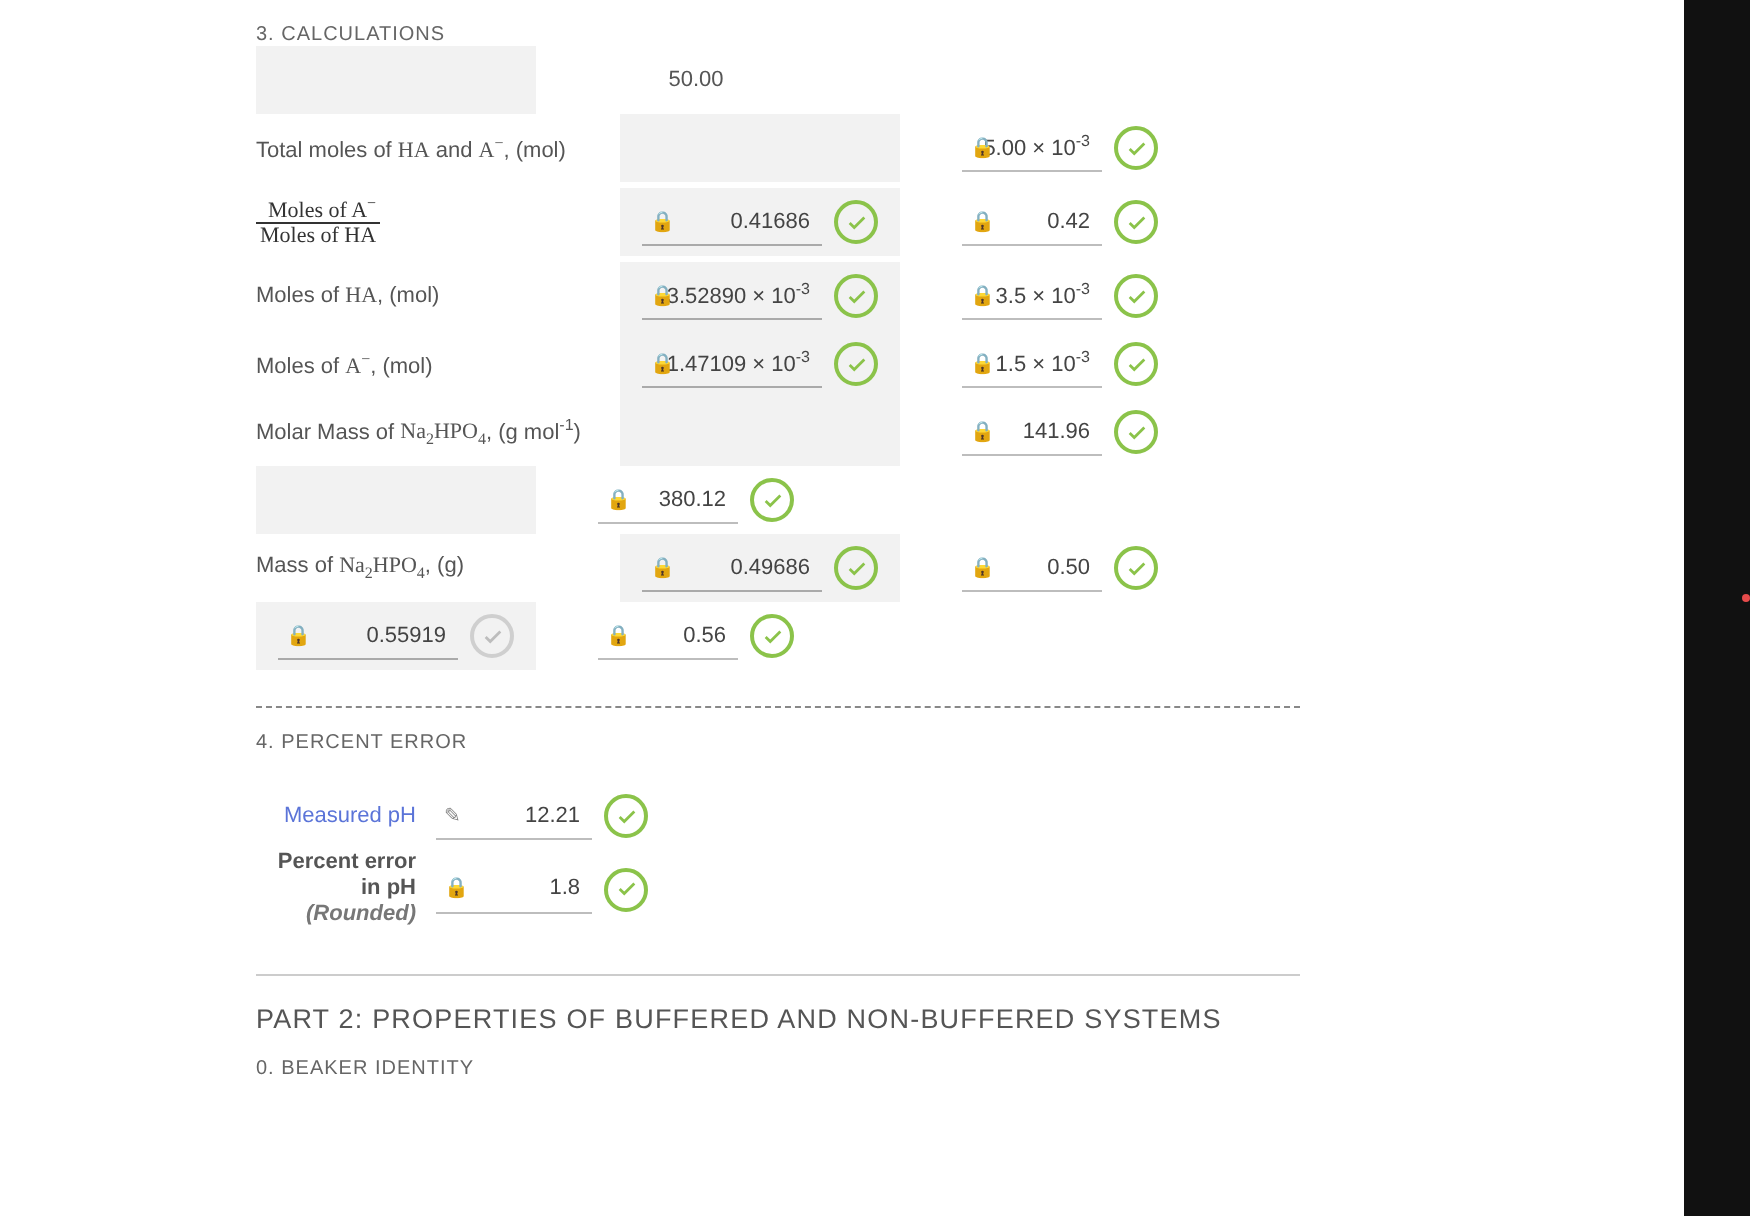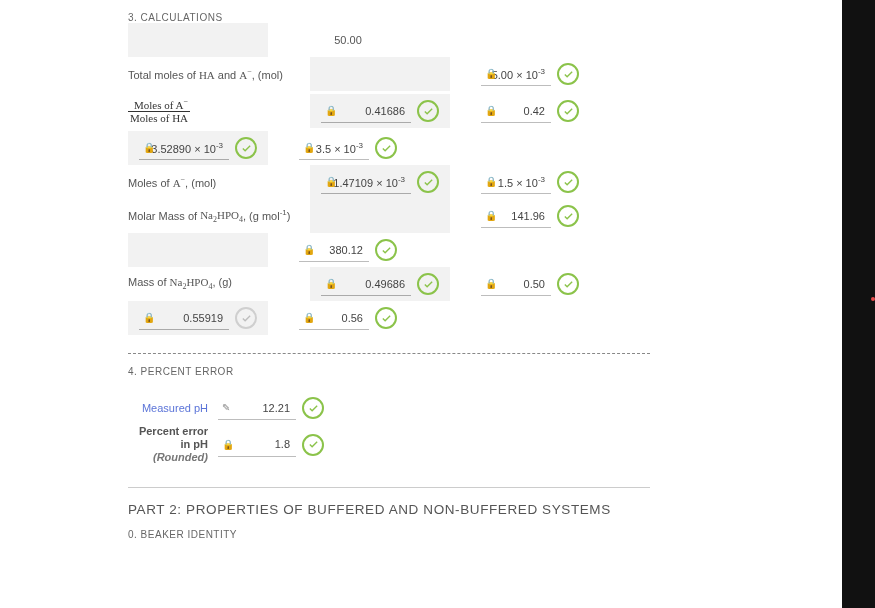--- a/index.html
+++ b/index.html
@@ -208,20 +208,23 @@
       </div>
       <div class="check green">
           <svg viewBox="0 0 24 24" fill="none" stroke="currentColor" stroke-width="3">
             <polyline points="4,12 9,17 20,6"></polyline>
           </svg>
         </div>
     </div>
   </div>
 
   <div class="row">
+    <div class="labelcol">
+      <span>Moles of </span><span class="serif">HA</span><span>, (mol)</span>
+    </div>
     <div class="bgcell">
       <div class="cell">
         <span class="lock">🔒</span>
         <span><span>3.52890 × 10</span><span class="sup">-3</span></span>
       </div>
       <div class="check green">
           <svg viewBox="0 0 24 24" fill="none" stroke="currentColor" stroke-width="3">
             <polyline points="4,12 9,17 20,6"></polyline>
           </svg>
         </div>

